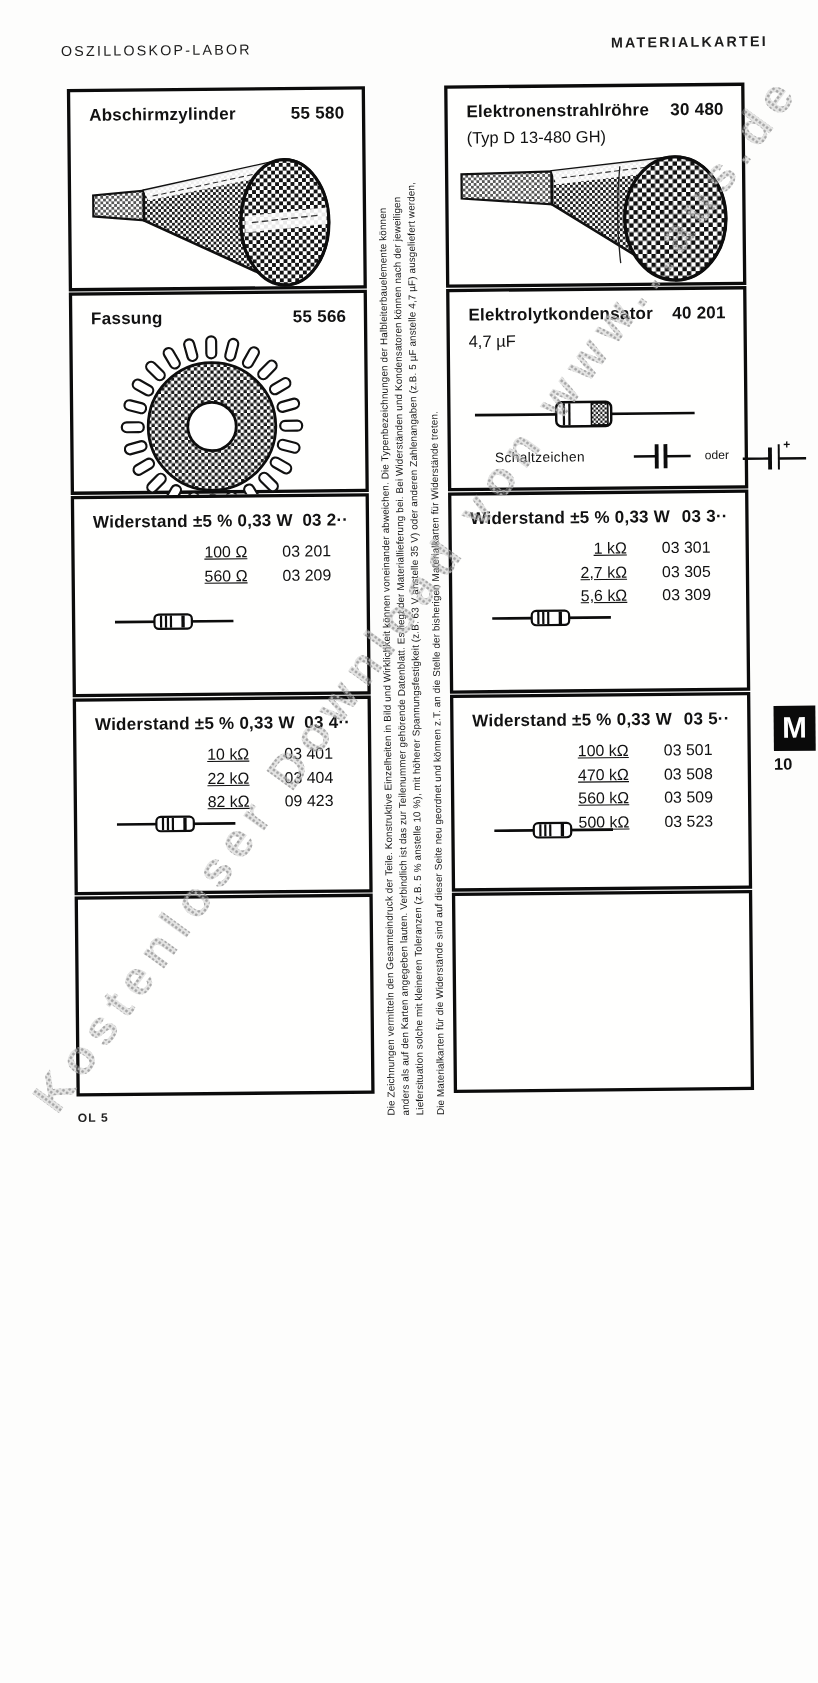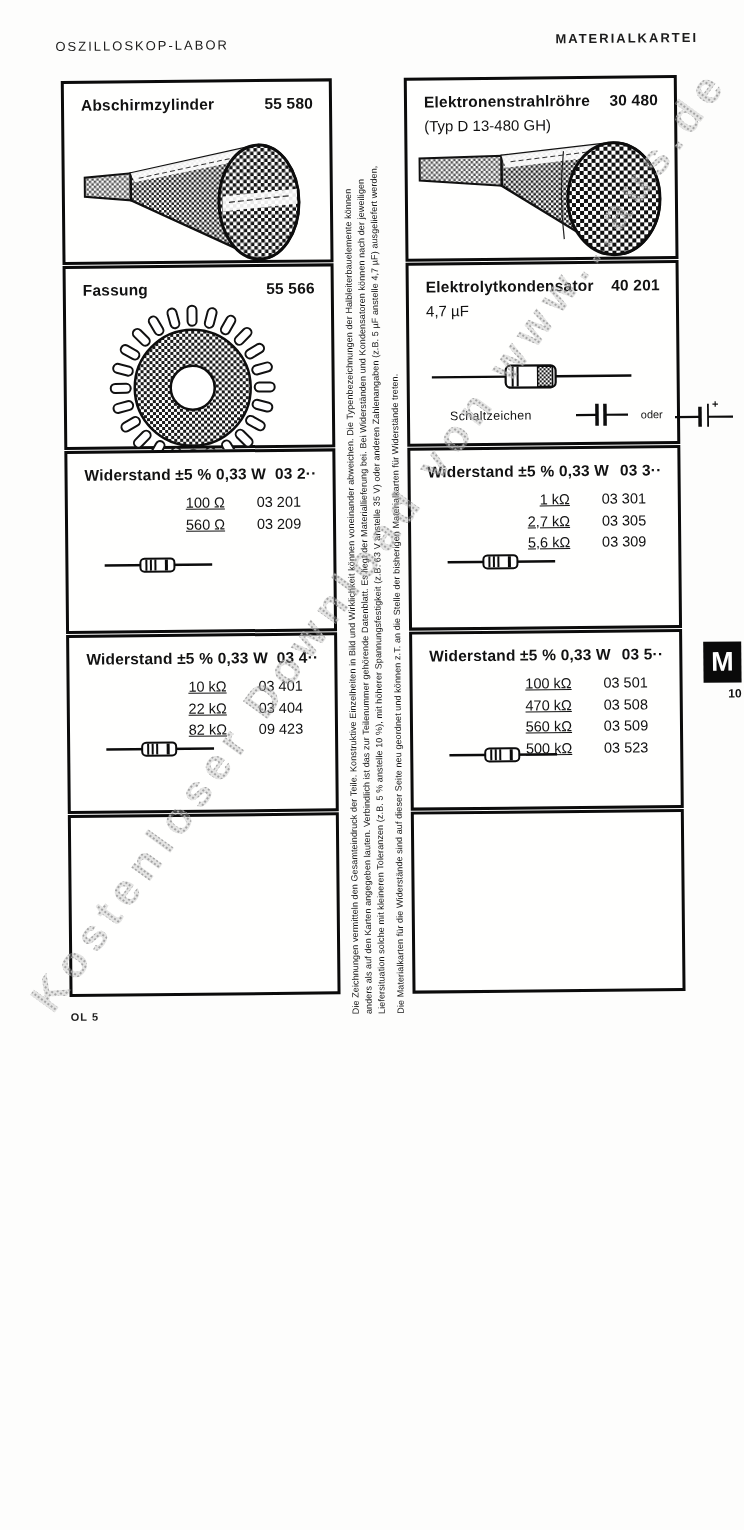--- a/index.html
+++ b/index.html
@@ -41,22 +41,22 @@
   .art-elko{left:22px;top:96px;}
 
   .schalt{position:absolute;left:40px;right:14px;top:136px;display:flex;align-items:center;}
   .schalt-label{font-size:12.5px;letter-spacing:.3px;}
   .schalt .sym1{margin-left:44px;}
   .schalt-oder{margin-left:13px;font-size:11px;}
   .schalt .sym2{margin-left:12px;}
 
   .side-tab{position:absolute;left:702px;top:645px;width:38px;height:41px;background:#0a0a0a;
     color:#fff;font-size:27px;font-weight:bold;display:flex;align-items:center;justify-content:center;}
-  .side-num{position:absolute;left:702px;top:690px;width:38px;text-align:right;
-    font-size:12px;font-weight:bold;color:#111;}
+  .side-num{position:absolute;left:702px;top:690px;width:38px;text-align:left;
+    font-size:15px;font-weight:bold;color:#111;}
 
   .footer{position:absolute;left:66px;top:1008px;font-size:11px;font-weight:bold;letter-spacing:1px;color:#222;}
 
   .note{position:absolute;left:345px;top:76px;width:58px;height:938px;overflow:visible;}
   .note-inner{width:938px;height:58px;transform-origin:0 0;transform:rotate(-90deg) translateX(-938px);}
   .note-line{white-space:nowrap;font-size:9px;line-height:13px;color:#161616;letter-spacing:0.1px;}
   .note-line.gap{margin-top:6px;}
 
   .watermark{
     position:absolute;left:16px;top:988px;transform:rotate(-53.5deg);transform-origin:0 0;

